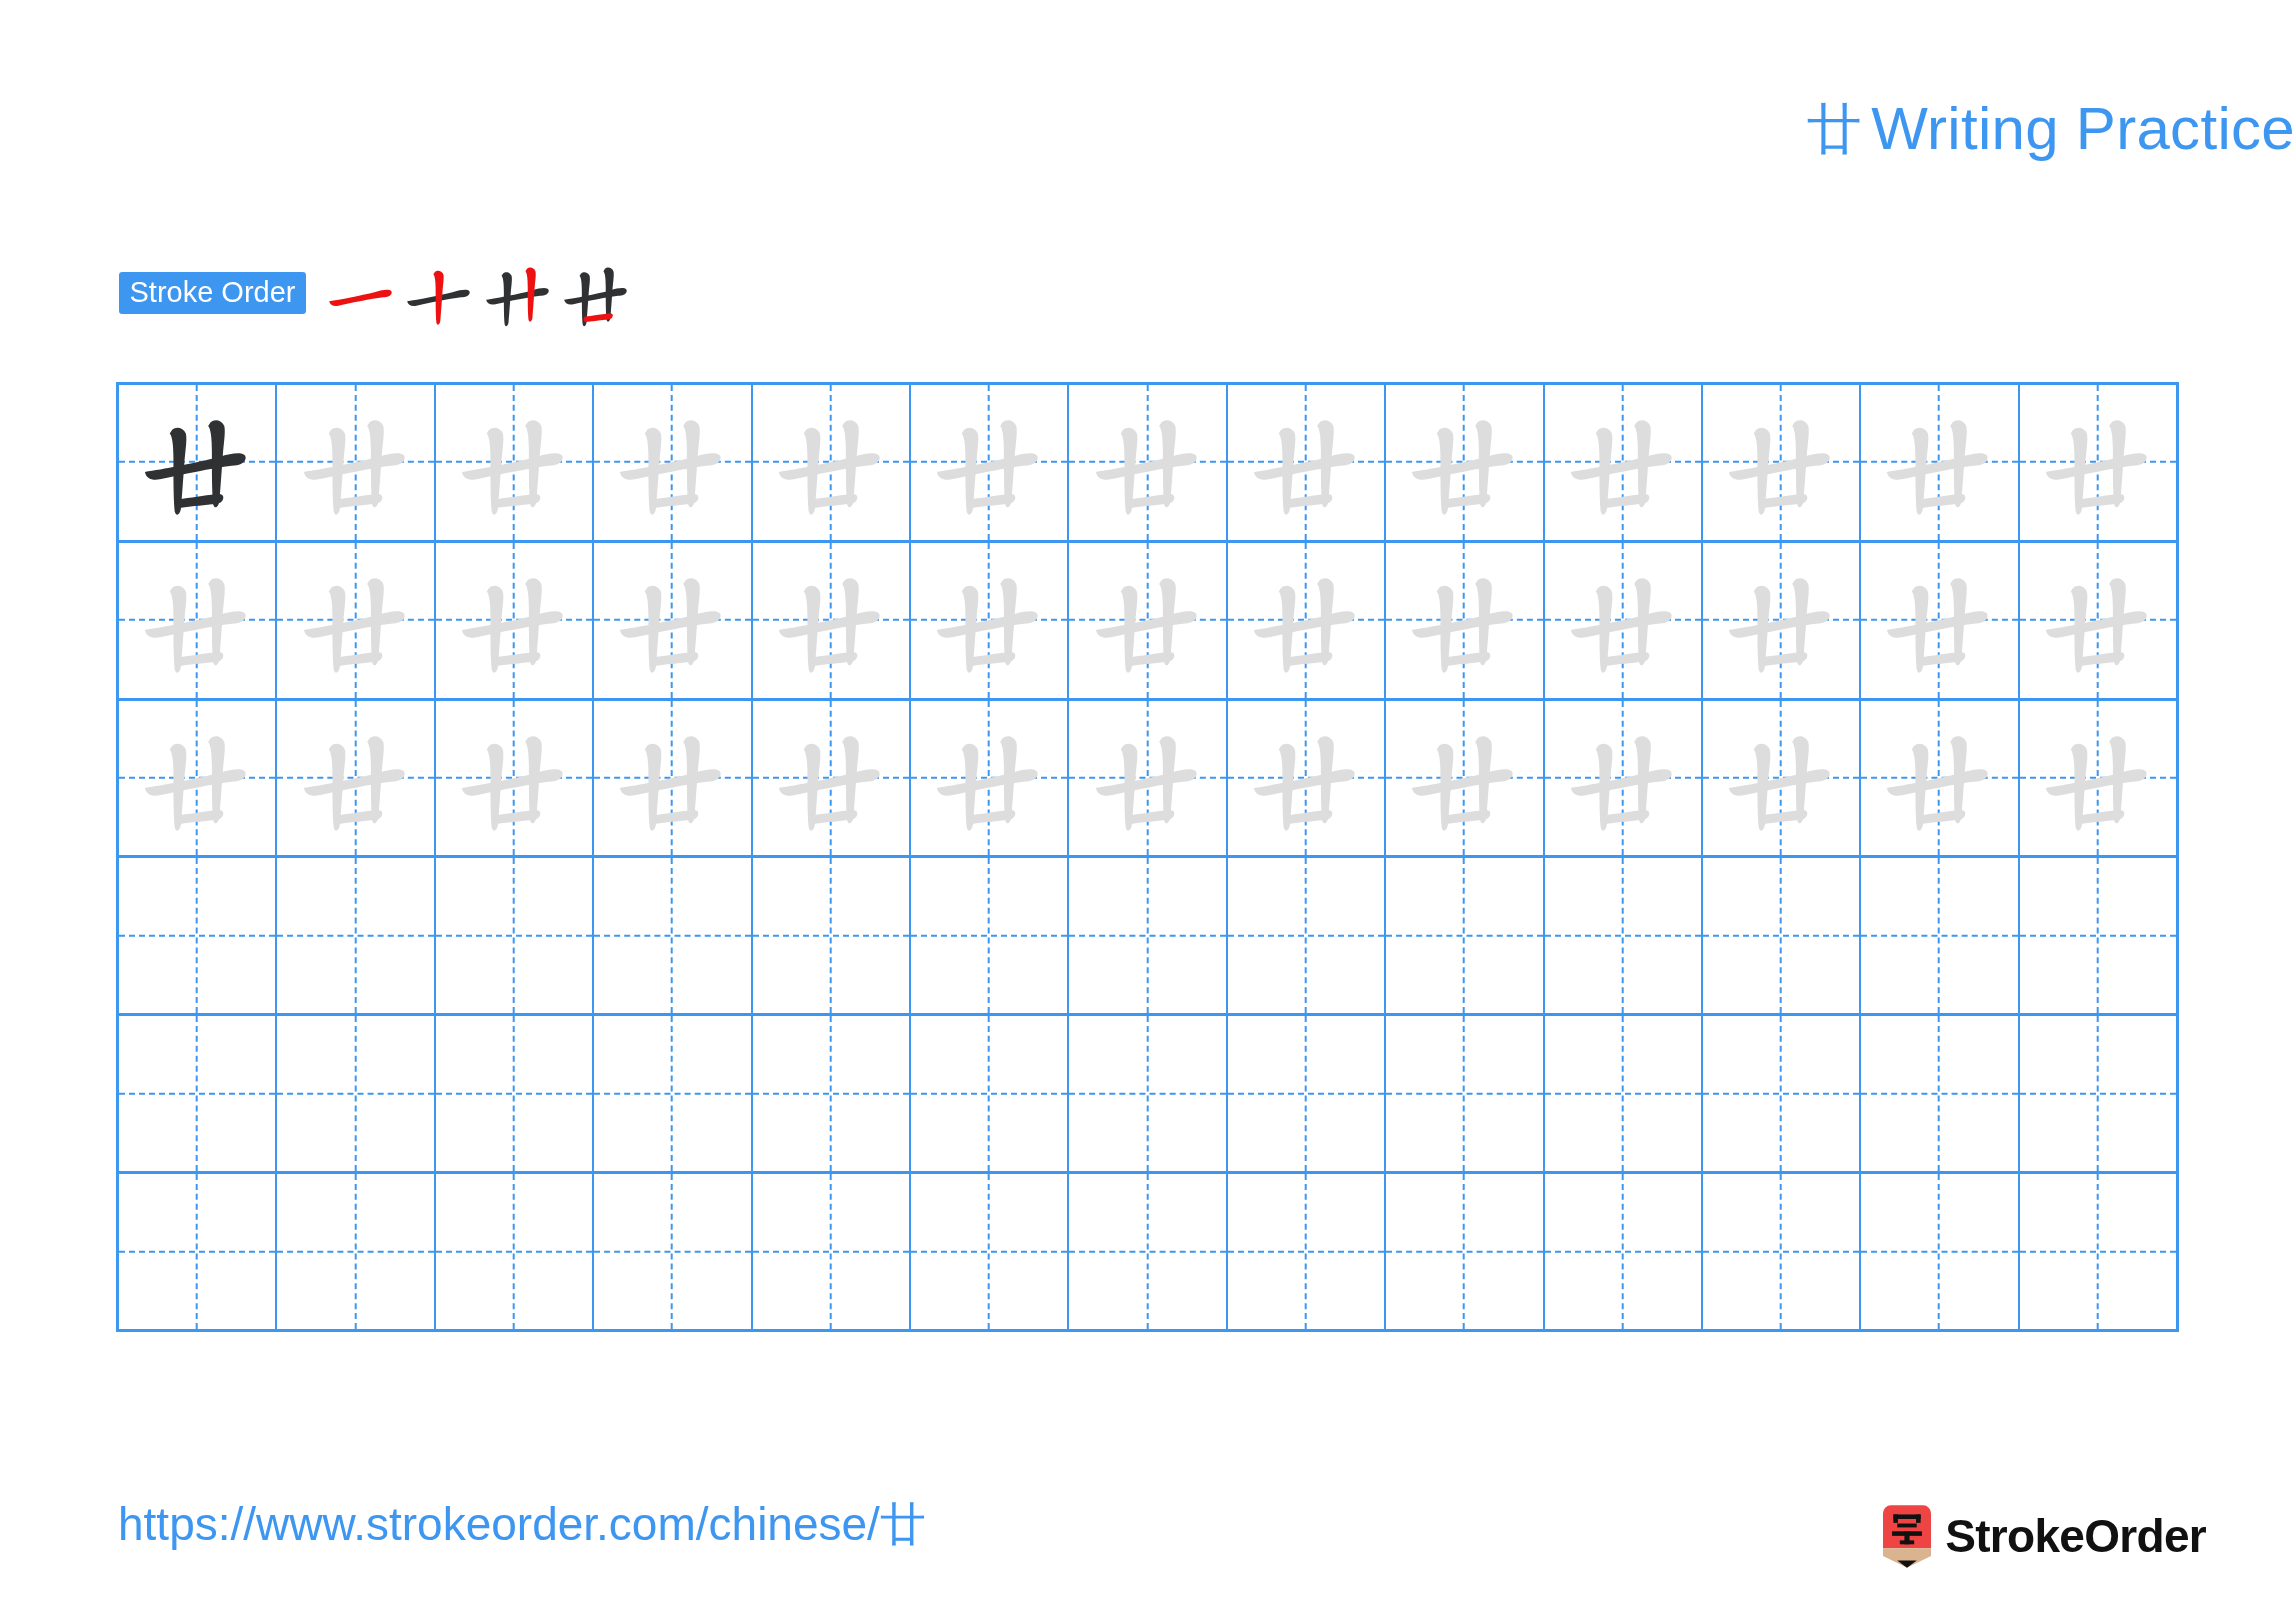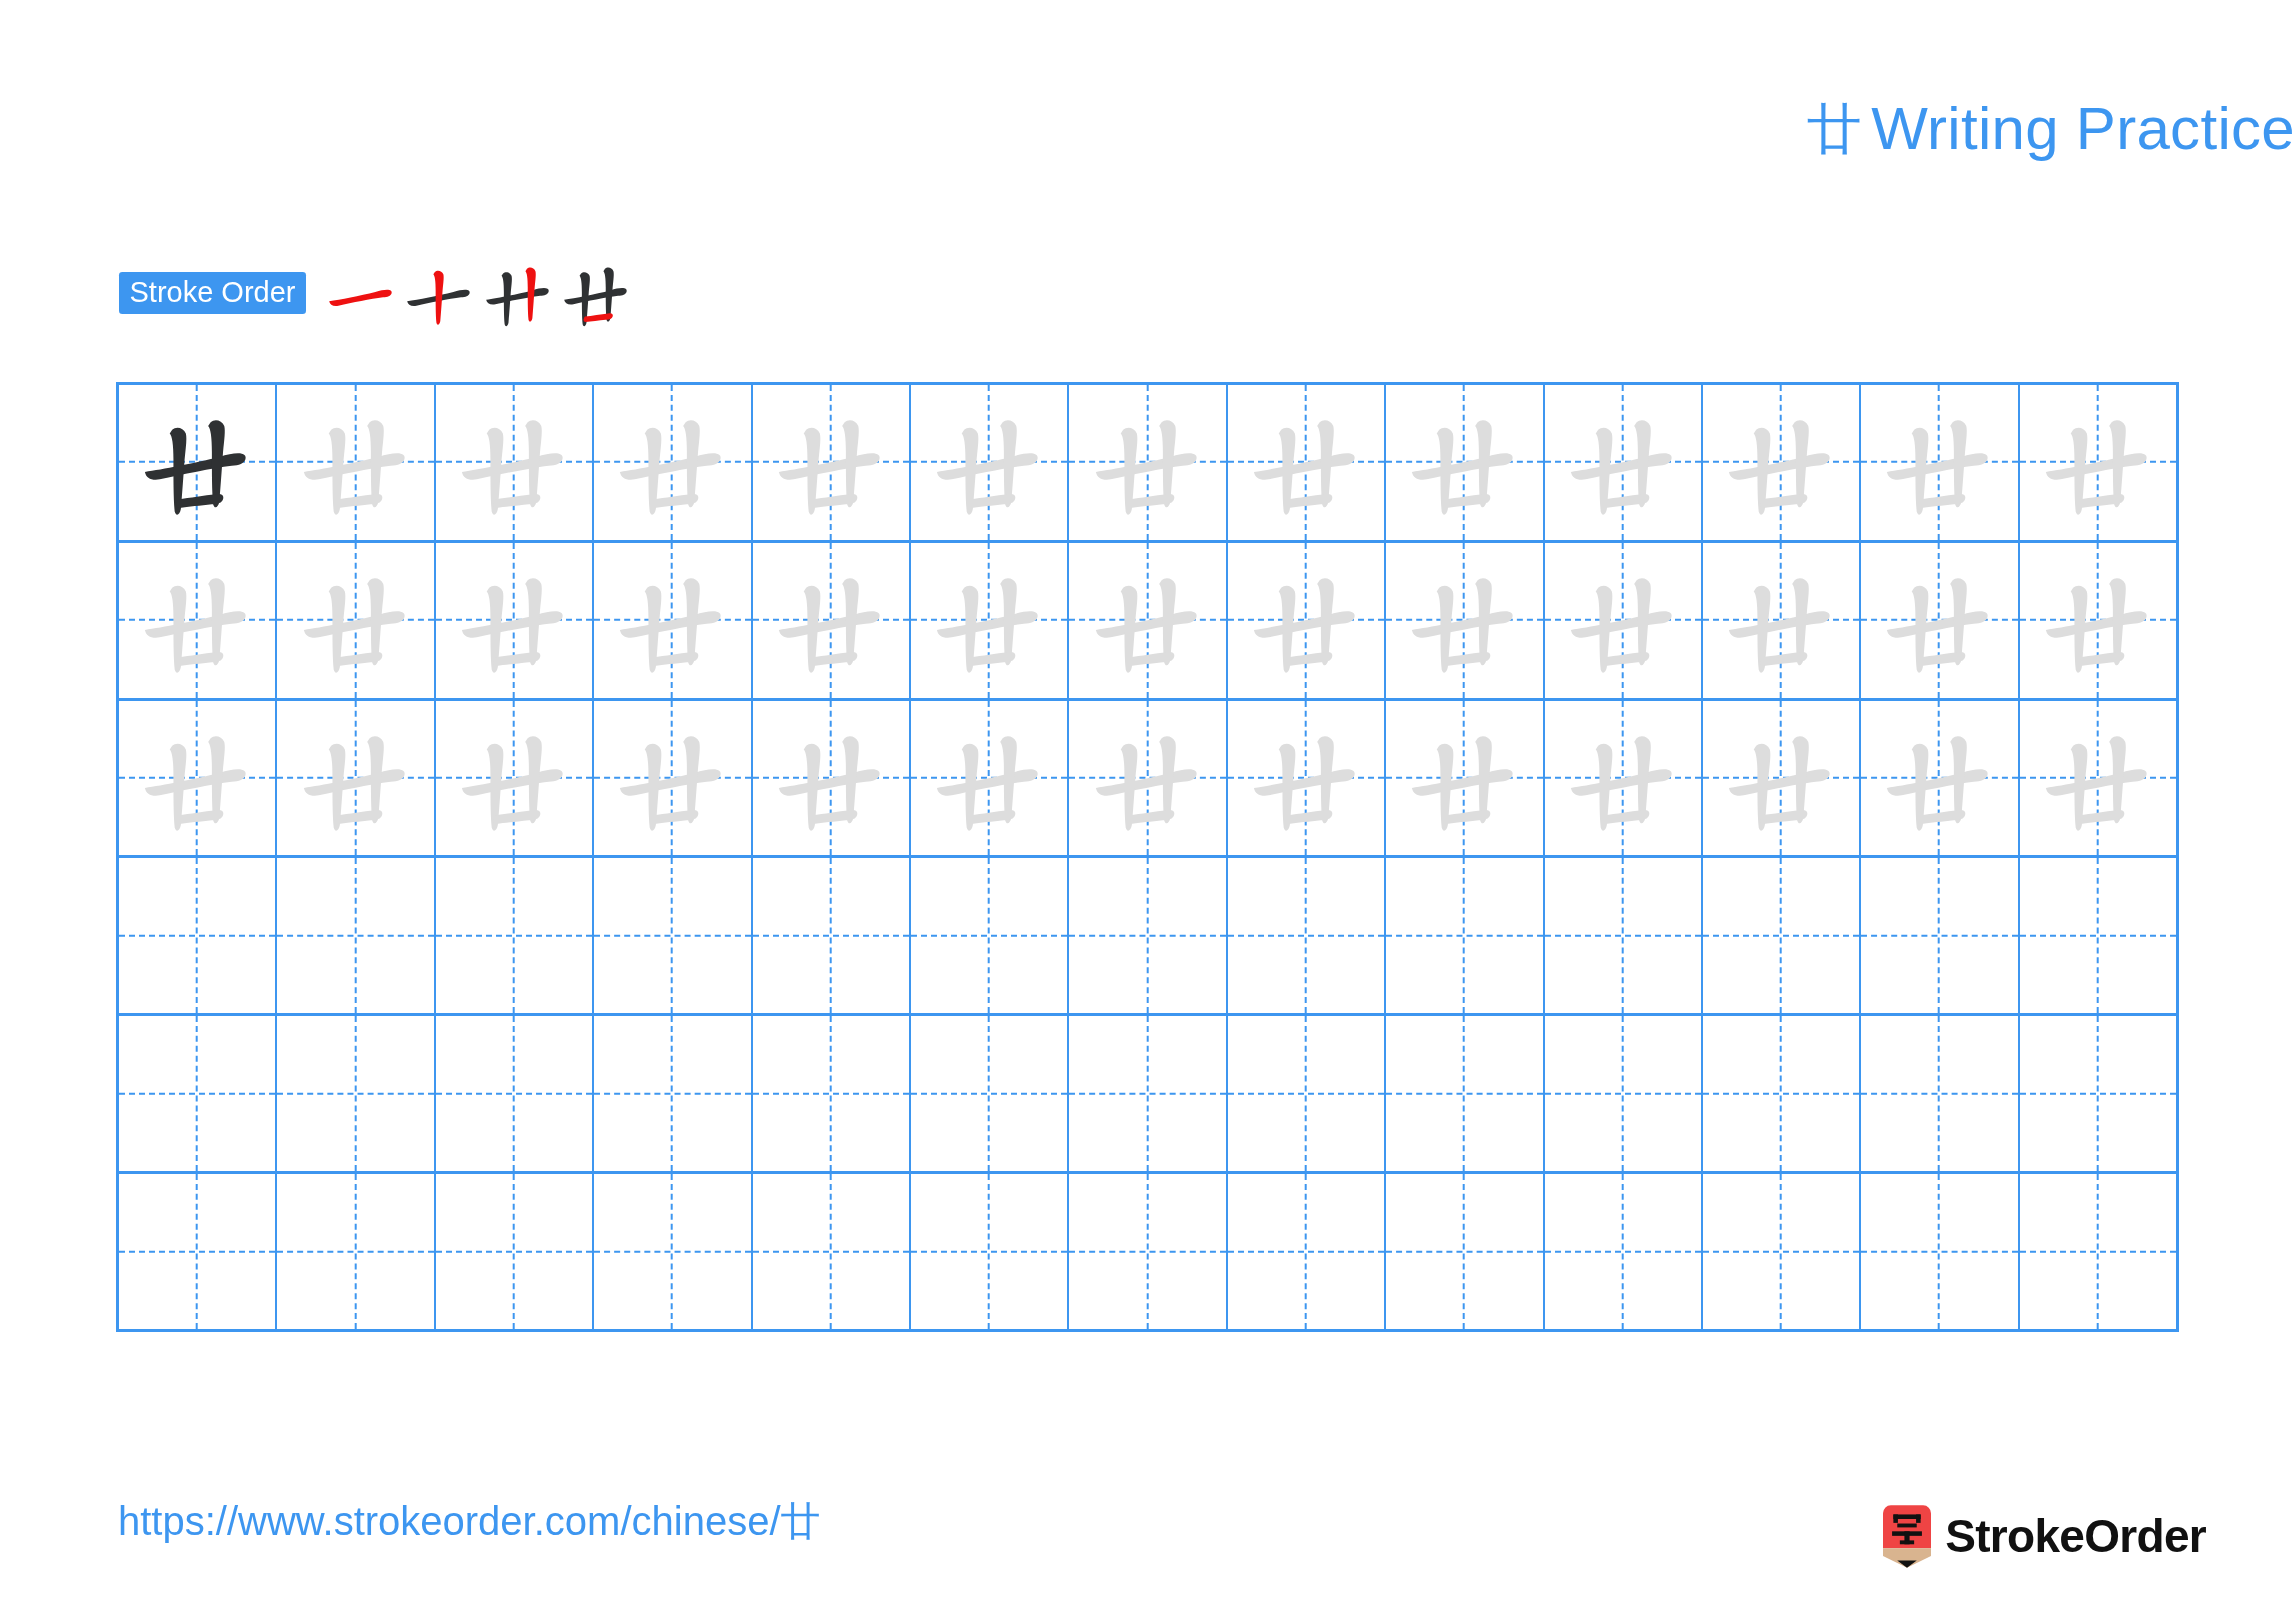--- a/index.html
+++ b/index.html
@@ -124,21 +124,21 @@
     justify-content: center;
     z-index: 2;
   }
   .cell-glyph svg { display: block; }
 
   
   #footer-url {
     position: absolute;
     left: 118px;
     top: 1497px;
-    font-size: 40px;
+    font-size: 46px;
     color: #3d96f0;
     white-space: nowrap;
     line-height: 1.2;
   }
   #brand-logo {
     position: absolute;
     right: 89px;
     top: 1500px;
     display: flex;
     align-items: center;

